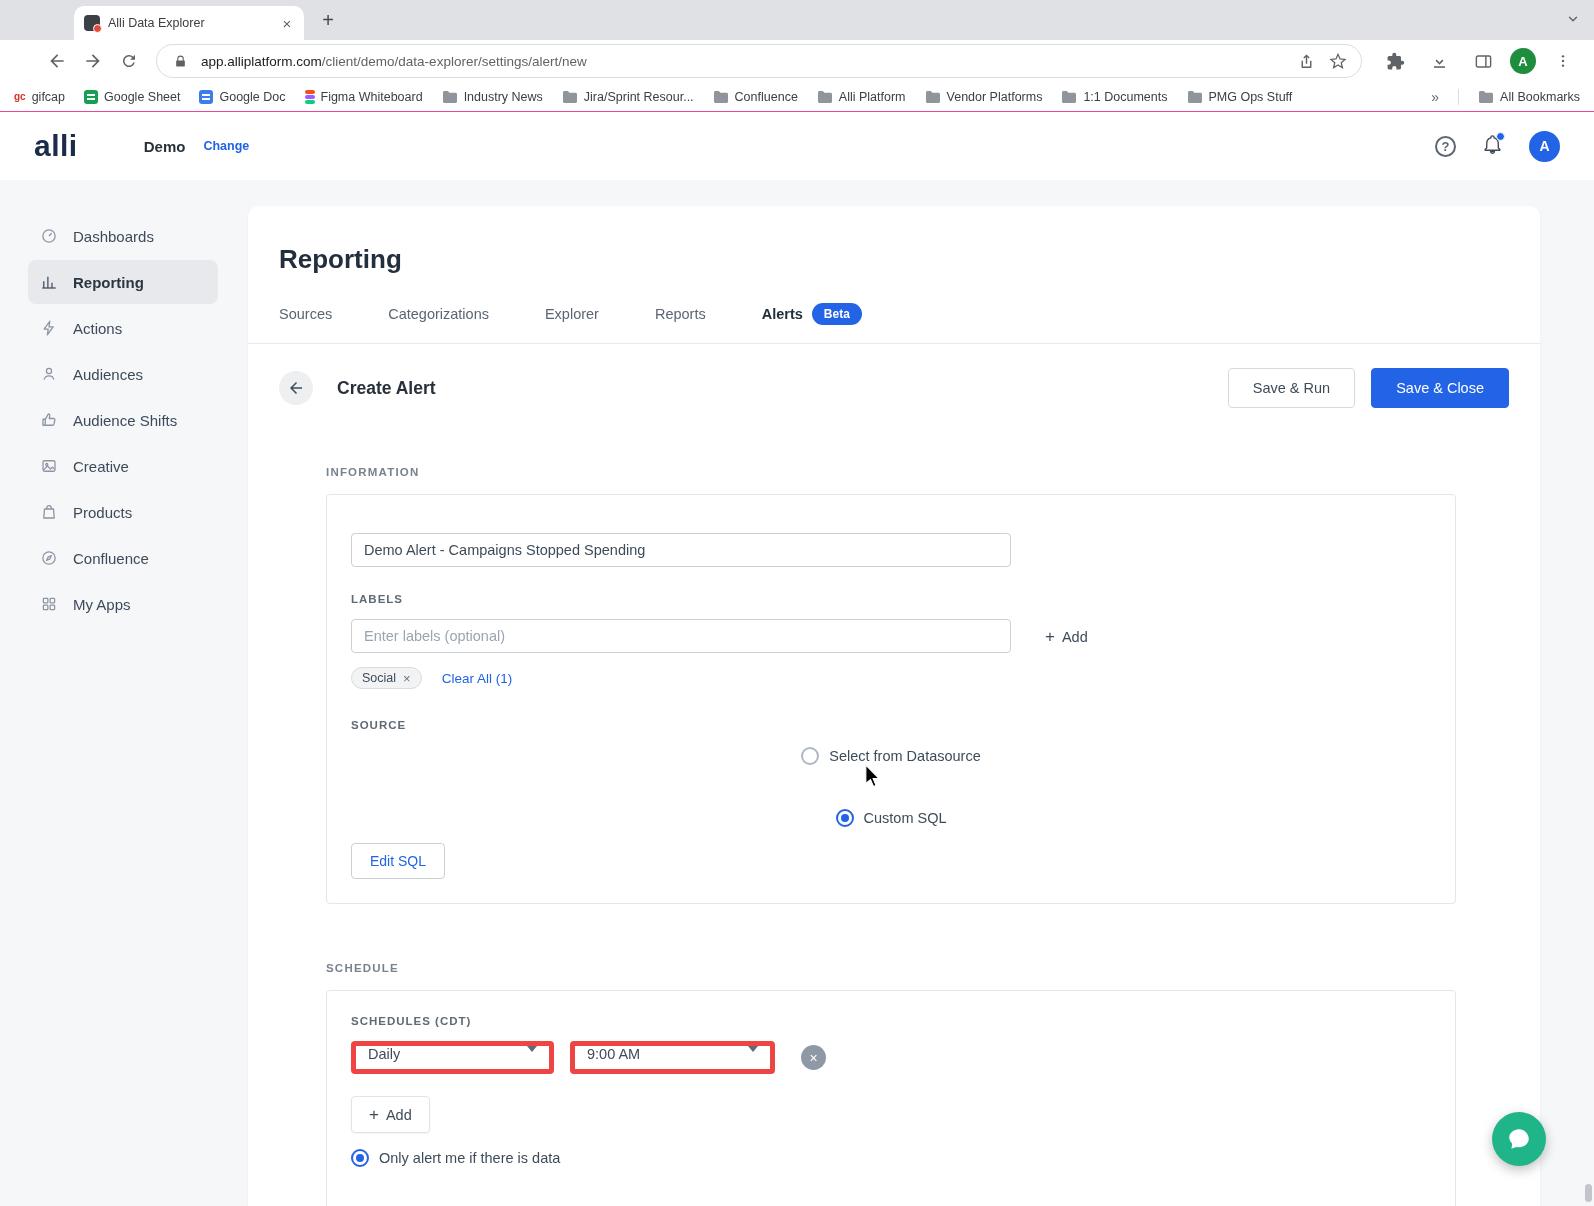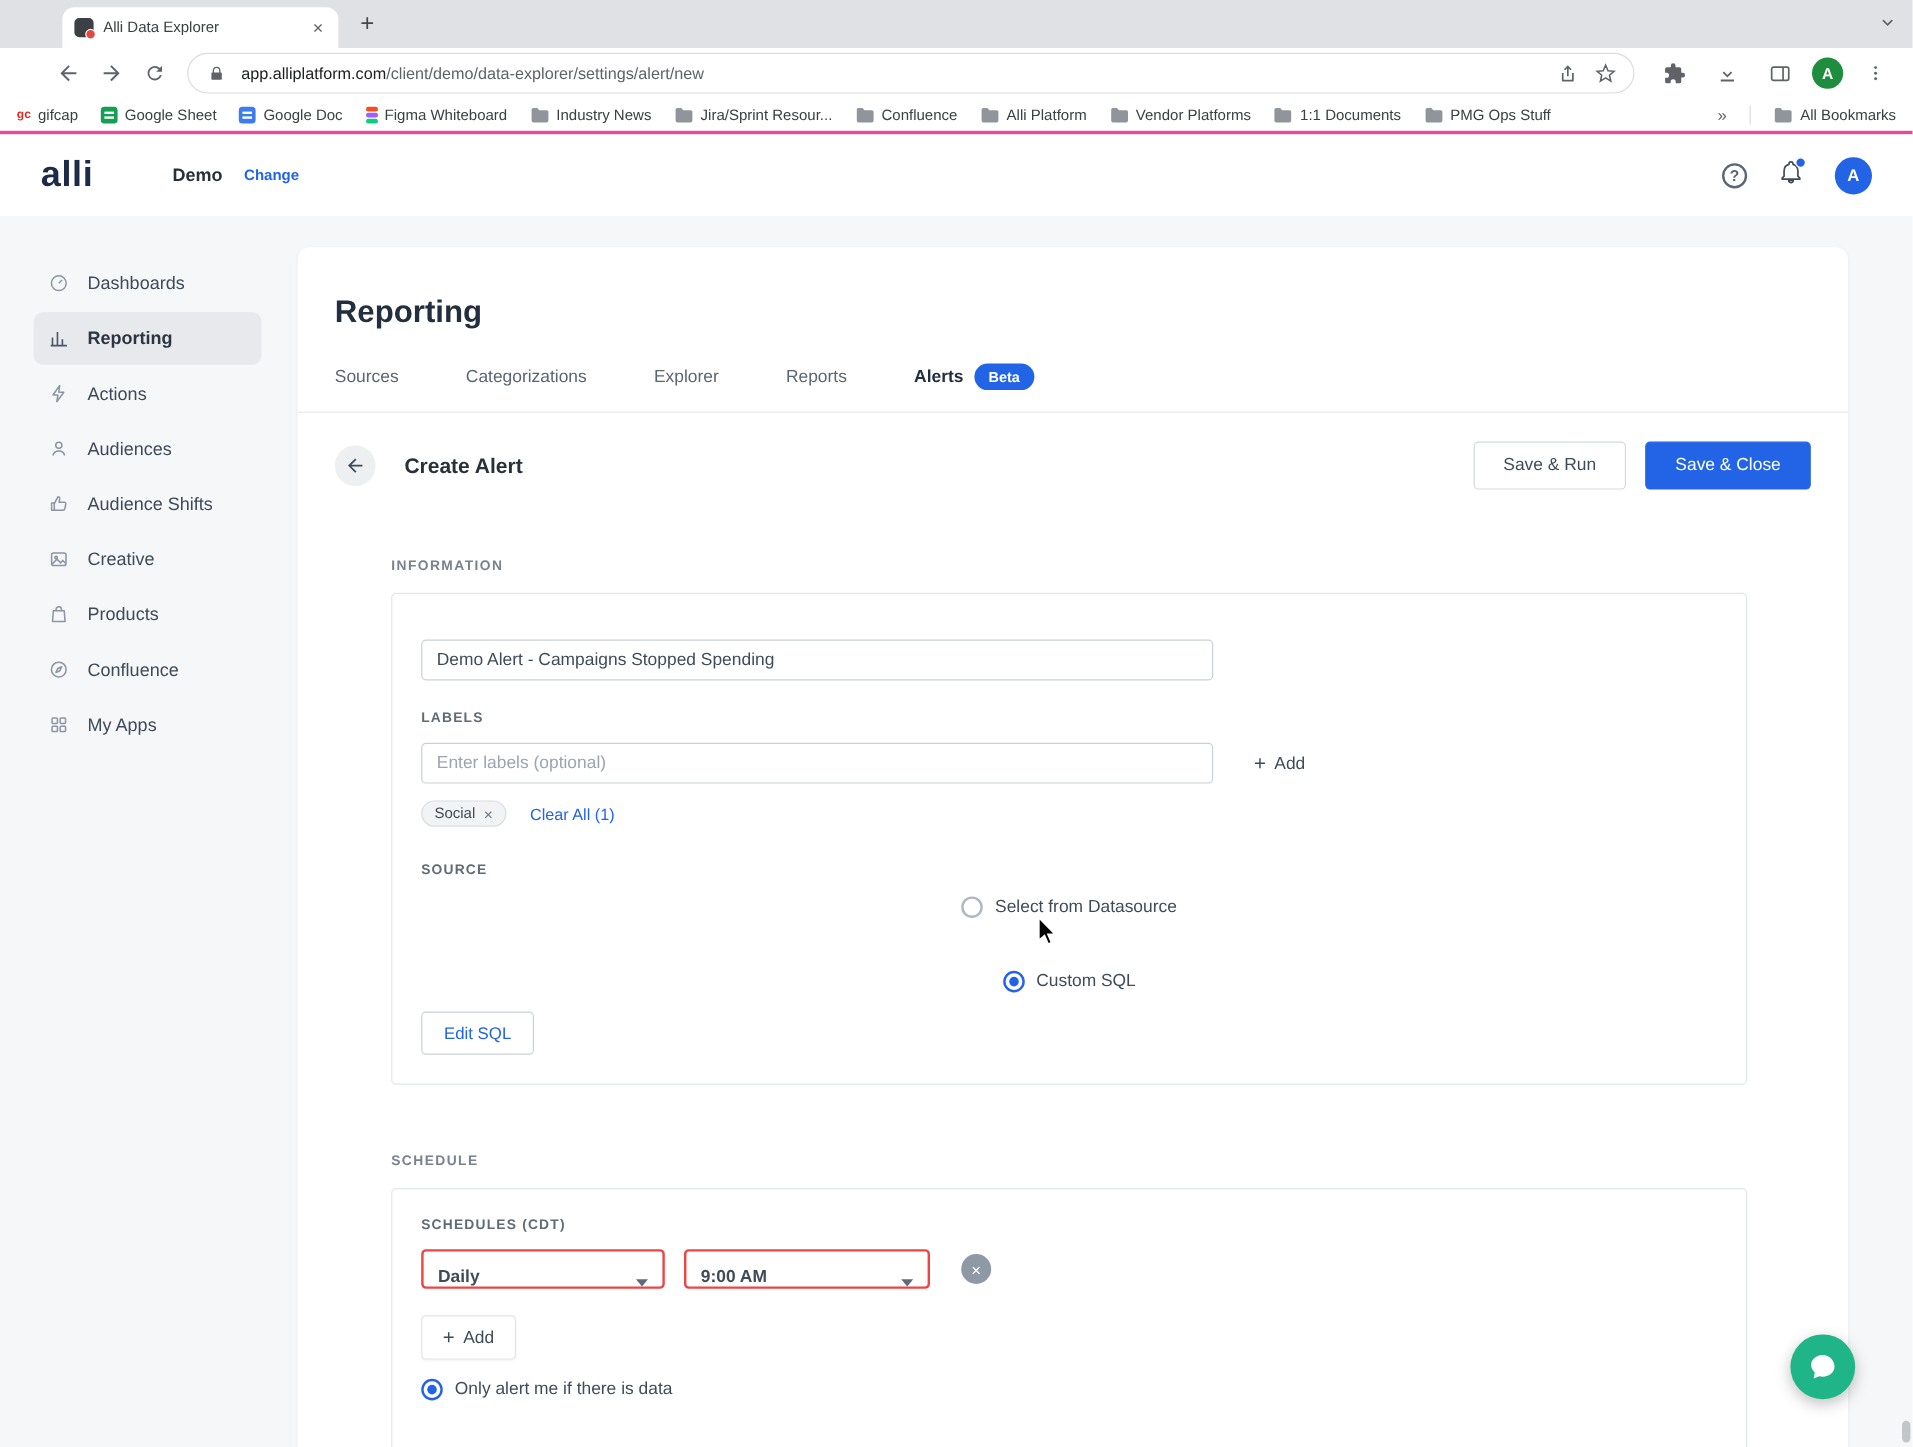--- a/index.html
+++ b/index.html
@@ -1,40 +1,40 @@
 <!DOCTYPE html>
 <html><head>
 <meta charset="utf-8">
 <style>
   * { box-sizing: border-box; }
   html,body { margin:0; padding:0; }
   body { font-family:"Liberation Sans", sans-serif; background:#fff; }
   .viewport { position:relative; width:1594px; height:1206px; overflow:hidden; background:#fff; }
 
   
-  .tabstrip { height:40px; background:#dfe1e5; display:flex; align-items:flex-end; padding-left:52px; position:relative; }
+  .tabstrip { height:40px; background:#dfe1e5; display:flex; align-items:flex-end; padding-left:74px; position:relative; }
   .tab { height:34px; width:230px; background:#fff; border-radius:10px 10px 0 0; display:flex; align-items:center; gap:8px; padding:0 8px 0 10px; }
   .tab-favicon { width:16px; height:16px; border-radius:4px; background:#3c3f44; position:relative; flex:none; }
   .tab-favicon::after { content:""; position:absolute; right:-2px; bottom:-2px; width:7px; height:7px; border-radius:50%; background:#e5483f; border:1.5px solid #fff; }
   .tab-title { flex:1; font-size:12.5px; color:#3c4043; white-space:nowrap; overflow:hidden; }
   .tab-close { width:18px; height:18px; border-radius:50%; display:flex; align-items:center; justify-content:center; color:#5f6368; font-size:15px; line-height:1; cursor:pointer; flex:none; }
   .newtab-btn { align-self:center; width:28px; height:28px; margin-left:10px; border-radius:50%; display:flex; align-items:center; justify-content:center; color:#44474c; font-size:20px; cursor:pointer; }
   .tabstrip-caret { position:absolute; right:14px; top:12px; cursor:pointer; }
 
   .toolbar { height:42px; background:#fff; display:flex; align-items:center; padding:0 8px; gap:2px;margin-left:32px; }
   .nav-btn { width:34px; height:34px; border-radius:50%; display:flex; align-items:center; justify-content:center; cursor:pointer; flex:none; }
   .omnibox { flex:1; height:34px; margin:0 8px; border:1px solid #dadce0; border-radius:17px; background:#fff; display:flex; align-items:center; padding:0 12px; gap:10px; min-width:0; }
   .omnibox .url { flex:1; font-size:13.5px; white-space:nowrap; overflow:hidden; }
   .url .domain { color:#202124; }
   .url .path { color:#5f6368; }
   .omni-icon { width:22px; height:22px; display:flex; align-items:center; justify-content:center; cursor:pointer; flex:none; }
   .toolbar-right { display:flex; align-items:center; gap:10px; padding:0 6px; }
   .toolbar-avatar { width:26px; height:26px; border-radius:50%; background:#1e8e3e; color:#fff; font-size:13px; font-weight:700; display:flex; align-items:center; justify-content:center; cursor:pointer; }
 
-  .bookmarksbar { height:30px; background:#fff; border-bottom:3px solid #ec4899; display:flex; align-items:center; padding:0 14px; gap:19px; }
+  .bookmarksbar { height:30px; background:#fff; border-bottom:1px solid #ec4899; display:flex; align-items:center; padding:0 14px; gap:19px; }
   .bm { display:flex; align-items:center; gap:6px; font-size:12.5px; color:#3c4043; white-space:nowrap; cursor:pointer; }
   .bm-icon-text { font-size:10px; font-weight:700; color:#d93025; }
   .bm-sq { width:14px; height:14px; border-radius:3px; position:relative; flex:none; }
   .bm-sq.green { background:#169e54; }
   .bm-sq.blue  { background:#3b7ded; }
   .bm-sq::after { content:""; position:absolute; left:3px; right:3px; top:4px; height:2px; background:#fff; box-shadow:0 4px 0 #fff; }
   .figma-ic { display:flex; flex-direction:column; gap:1px; flex:none; }
   .figma-ic i { width:10px; height:4px; border-radius:2px; display:block; }
   .bm-overflow { margin-left:auto; color:#5f6368; font-size:14px; cursor:pointer; }
   .bm-sep { width:1px; height:16px; background:#dadce0; }
@@ -93,21 +93,21 @@
 
   .radio-row { display:flex; align-items:center; gap:44px; margin-top:16px;flex-direction:column; }
   .radio-opt { display:flex; align-items:center; gap:10px; font-size:14.5px; color:#3e4c59; cursor:pointer; }
   .radio { width:18px; height:18px; border-radius:50%; border:2px solid #aeb7c2; background:#fff; flex:none; position:relative; }
   .radio.selected { border-color:#2264e5; }
   .radio.selected::after { content:""; position:absolute; left:3px; top:3px; width:8px; height:8px; border-radius:50%; background:#2264e5; }
 
   .edit-sql-btn { margin-top:16px; padding:9px 18px; background:#fff; border:1px solid #c9d1d8; border-radius:4px; font-family:inherit; font-size:14px; font-weight:500; color:#2264e5; cursor:pointer; }
 
   .selects-row { margin-top:14px; display:flex; align-items:center; gap:16px; }
-  .select-box { width:203px; height:33px; border:2px solid #ef4444; border-radius:4px; padding:0 12px; display:flex; align-items:flex-end; justify-content:space-between; font-size:14.5px; color:#3e4c59; background:#fff; cursor:pointer;font-weight:bold; }
+  .select-box { width:203px; height:33px; border:5px solid #ef4444; border-radius:4px; padding:0 12px; display:flex; align-items:flex-start; justify-content:space-between; font-size:14.5px; color:#3e4c59; background:#fff; cursor:pointer; }
   .caret-down { width:0; height:0; border-left:5px solid transparent; border-right:5px solid transparent; border-top:6px solid #5f6b76; }
   .remove-circle { margin-left:10px; width:25px; height:25px; border-radius:50%; background:#8f99a6; color:#fff; display:flex; align-items:center; justify-content:center; font-size:14px; line-height:1; cursor:pointer; }
   .outlined-add { margin-top:22px; display:inline-flex; align-items:center; gap:7px; background:#fff; border:1px solid #e1e5e9; border-radius:4px; box-shadow:0 1px 2px rgba(0,0,0,.05); padding:9px 17px; font-family:inherit; font-size:14.5px; font-weight:500; color:#3e4c59; cursor:pointer; }
   .prefs-label { margin-top:38px; }
   .pref-radio-row { margin-top:16px; display:flex; align-items:center; gap:10px; font-size:14.5px; color:#3e4c59; }
 
   .chat-fab { position:absolute; right:48px; bottom:40px; width:54px; height:54px; border-radius:50%; background:#1fb588; box-shadow:0 4px 12px rgba(0,0,0,.25); display:flex; align-items:center; justify-content:center; cursor:pointer; }
   .cursor { position:absolute; left:864px; top:765px; pointer-events:none; z-index:50; }
   .scroll-thumb { position:absolute; right:2px; bottom:4px; width:7px; height:18px; border-radius:4px; background:#c2c6cb; }
 </style>

